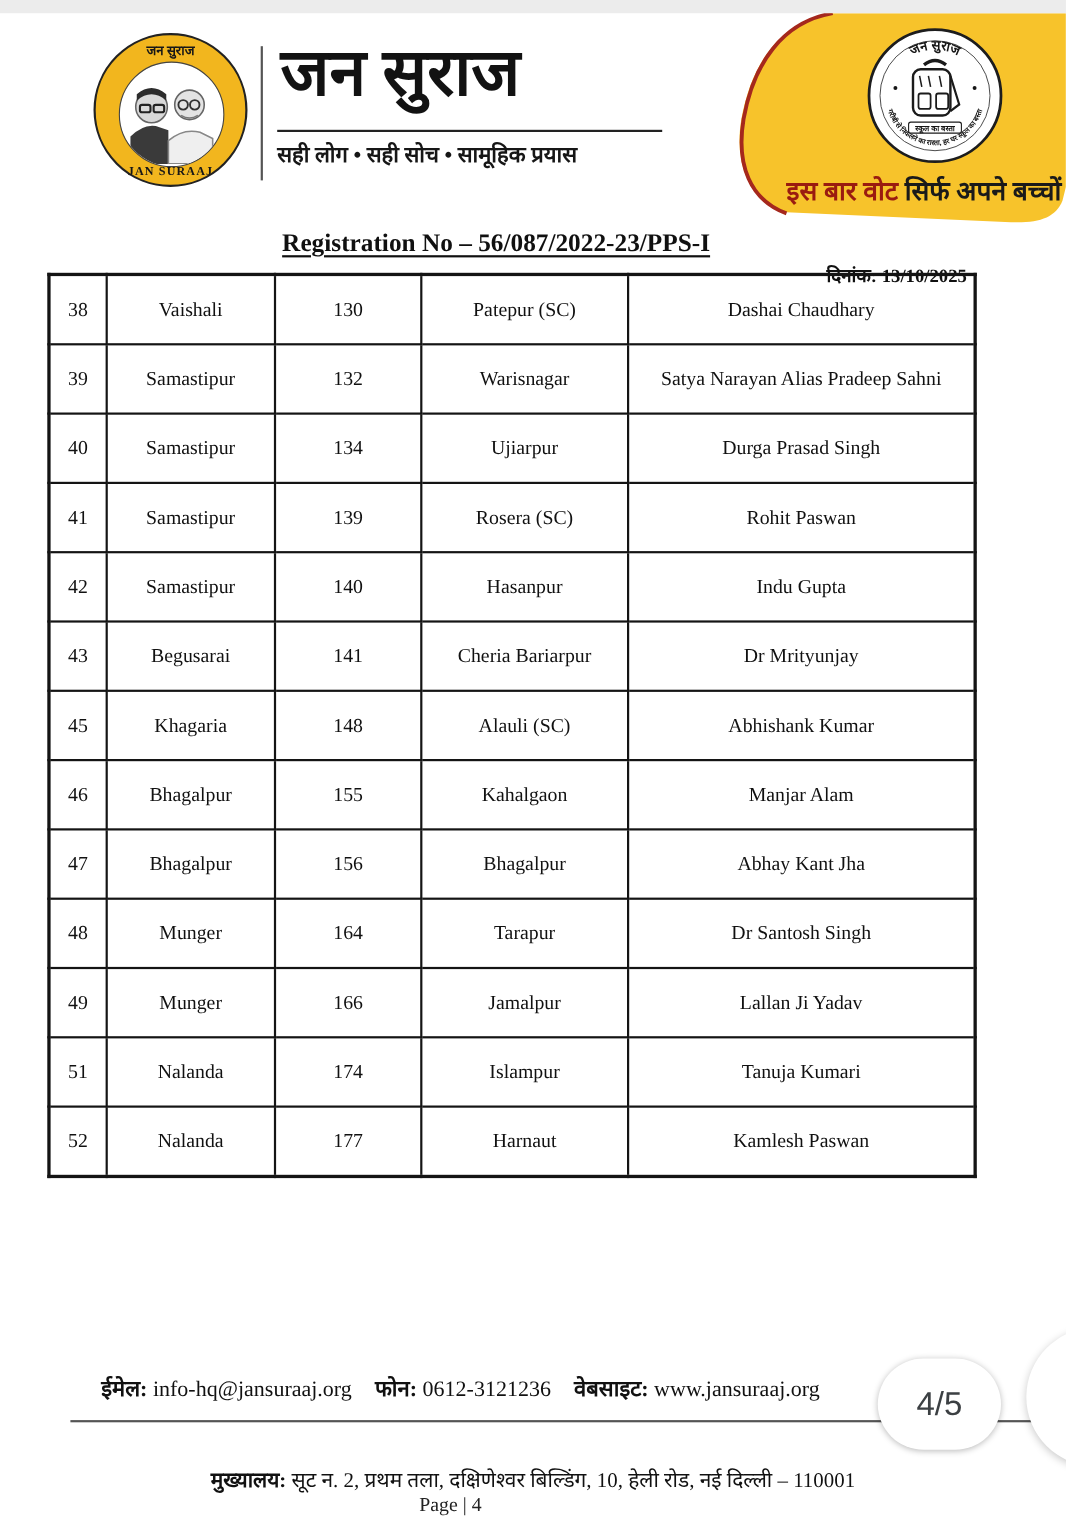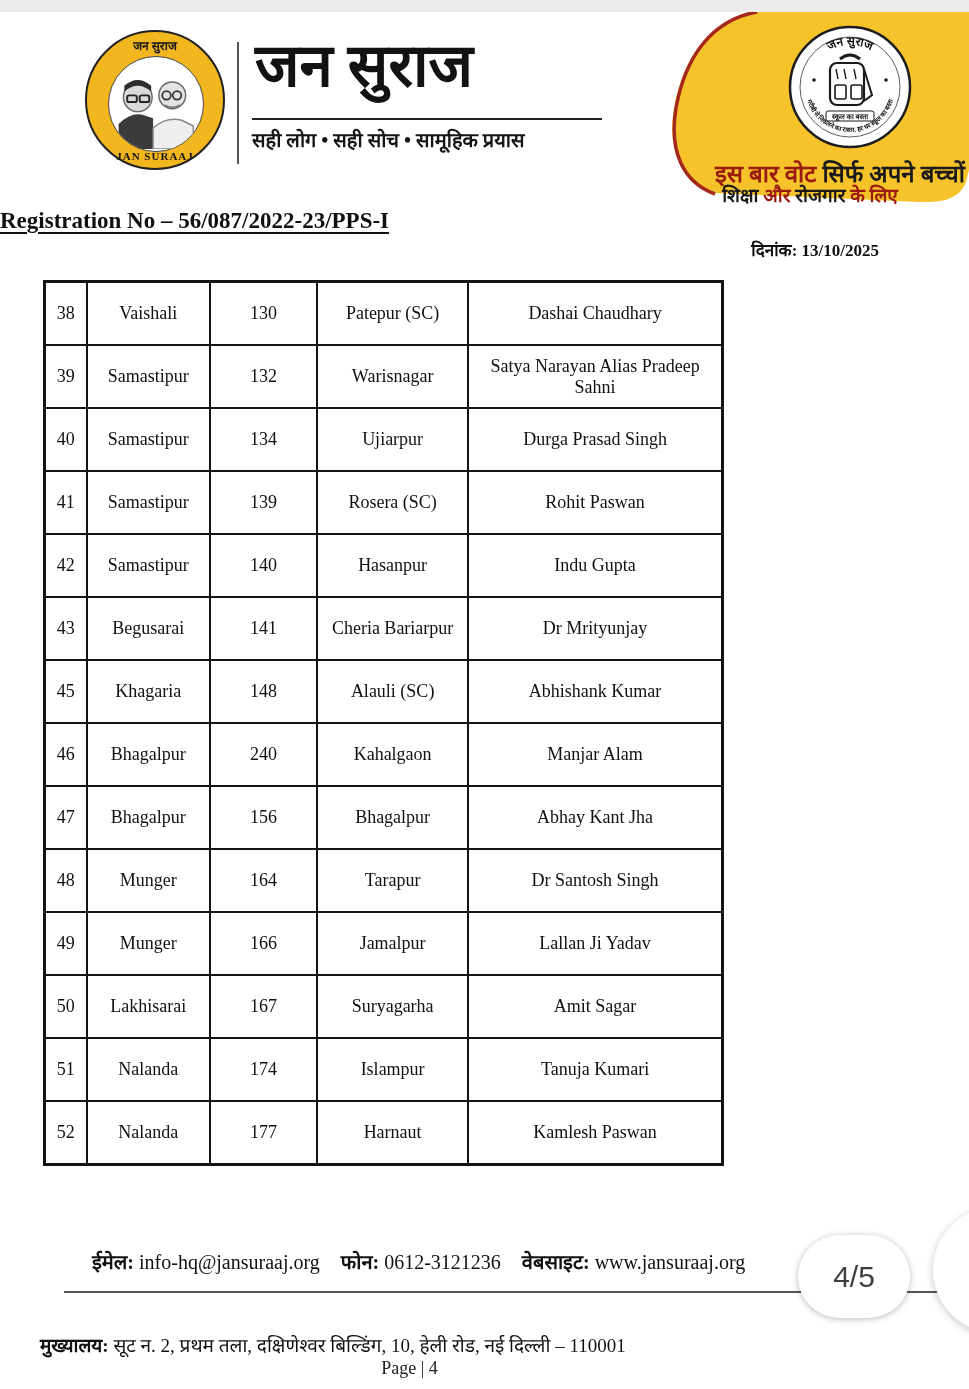--- a/index.html
+++ b/index.html
@@ -27,39 +27,39 @@
 
   
   .banner{position:absolute;left:669px;top:12px;width:300px;height:194px;}
   .banner svg.shape{position:absolute;left:0;top:0;}
   .emblem{position:absolute;left:119px;top:13px;width:124px;height:124px;}
   .slogan-l1{position:absolute;left:46px;top:144px;font-size:24px;font-weight:bold;white-space:nowrap;}
   .slogan-l2{position:absolute;left:0;top:170px;width:282px;text-align:center;font-size:19px;
         font-weight:bold;white-space:nowrap;}
 
   
-  .registration{position:absolute;left:0;top:208px;width:902px;text-align:left;font-size:23px;
+  .registration{position:absolute;left:0;top:208px;width:902px;text-align:center;font-size:23px;
         font-weight:bold;text-decoration:underline;text-underline-offset:4px;color:#101010;}
   .date-line{position:absolute;right:138px;top:238px;font-size:17px;font-weight:bold;color:#101010;}
 
   
-  .candidate-table{position:absolute;left:43px;top:280px;width:681px;border-collapse:collapse;
+  .candidate-table{position:absolute;left:43px;top:248px;width:845px;border-collapse:collapse;
         table-layout:fixed;}
   .candidate-table td{border:2.5px solid #141414;height:61px;text-align:center;vertical-align:middle;
         font-size:18px;color:#111;padding:0 4px;overflow:hidden;}
   .candidate-table{border:3px solid #141414;}
 
   
   .footer-contacts{position:absolute;left:92px;top:1248px;font-size:20px;white-space:nowrap;color:#111;}
   .footer-contacts .lbl{font-weight:bold;}
   .footer-contacts .gap{display:inline-block;width:16px;}
   .footer-rule{position:absolute;left:64px;top:1291px;width:905px;height:2px;background:#555;}
   .footer-addr1{position:absolute;left:40px;top:1300px;width:889px;text-align:center;font-size:19px;
         white-space:nowrap;color:#111;}
-  .footer-addr2{position:absolute;left:40px;top:1332px;width:889px;text-align:left;font-size:19px;
+  .footer-addr2{position:absolute;left:40px;top:1332px;width:889px;text-align:center;font-size:19px;
         white-space:nowrap;color:#111;}
   .footer-addr1 .lbl,.footer-addr2 .lbl{font-weight:bold;}
   .page-number{position:absolute;left:0;top:1358px;width:819px;text-align:center;font-size:18px;color:#222;}
 
   
   .page-pill{position:absolute;left:798px;top:1235px;width:112px;height:83px;background:#fff;
         border-radius:42px;box-shadow:0 1px 6px rgba(0,0,0,.28);z-index:6;display:flex;
         align-items:center;justify-content:center;font-family:"Liberation Sans",sans-serif;
         font-size:30px;color:#3c4043;}
   .fab-circle{position:absolute;left:933px;top:1207px;width:126px;height:126px;border-radius:50%;
@@ -125,23 +125,20 @@
           <path d="M48 44 l2 10 M56 44 l2 10 M66 44 l2 10" stroke-width="1.4" fill="none"></path>
           <path d="M76 44 l8 26 l-8 6" stroke-width="2" fill="none"></path>
         </g>
         <rect x="38" y="86" width="48" height="10" rx="2" fill="#fff" stroke="#1b1b1b" stroke-width="1"></rect>
         <text x="62" y="94" font-size="7" font-weight="bold" text-anchor="middle" fill="#161616">स्कूल का बस्ता</text>
       </svg>
     </div>
     <div class="slogan-l1">
       <span style="color:#9A1B10">इस बार वोट </span><span style="color:#1a1a1a">सिर्फ अपने बच्चों </span><span style="color:#9A1B10">के लिए</span>
     </div>
-    <div class="slogan-l2">
-      <span style="color:#1a1a1a">शिक्षा </span><span style="color:#9A1B10">और </span><span style="color:#1a1a1a">रोजगार </span><span style="color:#9A1B10">के लिए</span>
-    </div>
   </div>
 
   <div class="registration">Registration No – 56/087/2022-23/PPS-I</div>
   <div class="date-line">दिनांक: 13/10/2025</div>
 
   <table class="candidate-table">
     <colgroup>
       <col style="width:6.2%">
         <col style="width:18.2%">
         <col style="width:15.8%">
@@ -194,21 +191,21 @@
         <tr>
       <td>45</td>
       <td>Khagaria</td>
       <td>148</td>
       <td>Alauli (SC)</td>
       <td>Abhishank Kumar</td>
     </tr>
         <tr>
       <td>46</td>
       <td>Bhagalpur</td>
-      <td>240</td>
+      <td>155</td>
       <td>Kahalgaon</td>
       <td>Manjar Alam</td>
     </tr>
         <tr>
       <td>47</td>
       <td>Bhagalpur</td>
       <td>156</td>
       <td>Bhagalpur</td>
       <td>Abhay Kant Jha</td>
     </tr>
@@ -218,27 +215,20 @@
       <td>164</td>
       <td>Tarapur</td>
       <td>Dr Santosh Singh</td>
     </tr>
         <tr>
       <td>49</td>
       <td>Munger</td>
       <td>166</td>
       <td>Jamalpur</td>
       <td>Lallan Ji Yadav</td>
-    </tr>
-        <tr>
-      <td>50</td>
-      <td>Lakhisarai</td>
-      <td>167</td>
-      <td>Suryagarha</td>
-      <td>Amit Sagar</td>
     </tr>
         <tr>
       <td>51</td>
       <td>Nalanda</td>
       <td>174</td>
       <td>Islampur</td>
       <td>Tanuja Kumari</td>
     </tr>
         <tr>
       <td>52</td>

